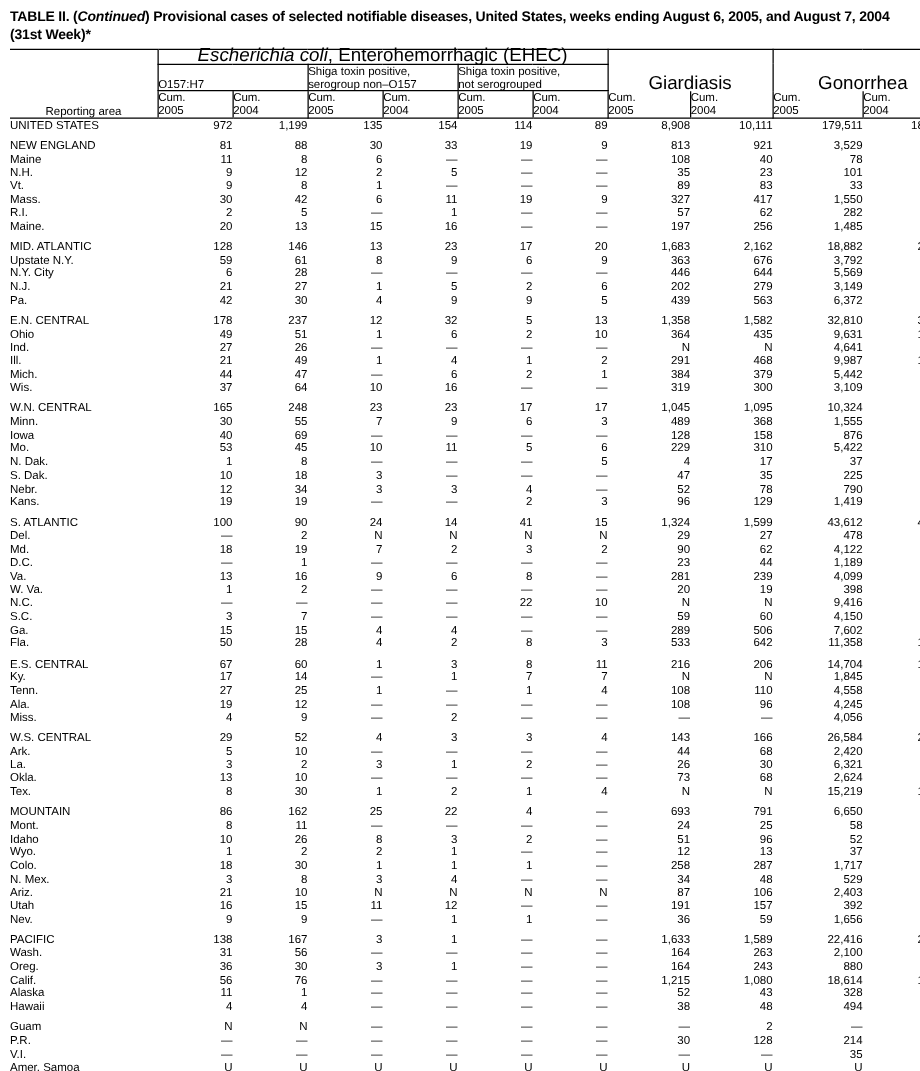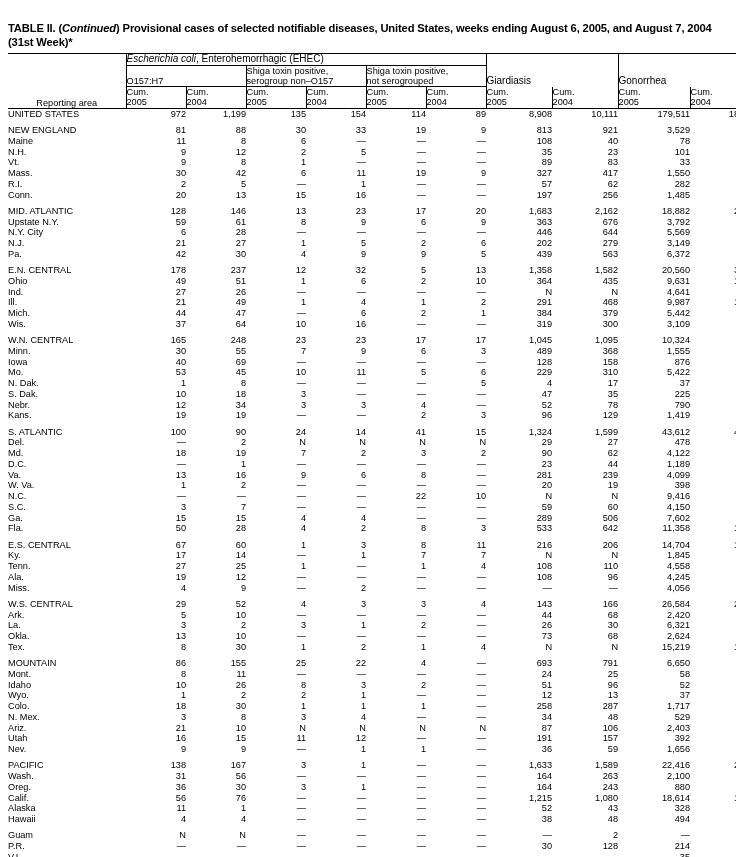--- a/index.html
+++ b/index.html
@@ -2,36 +2,36 @@
 <html><head>
 <meta charset="utf-8">
 <style>
   html,body{margin:0;padding:0;background:#fff;}
   body{
     width:736px;height:857px;
     font-family:"Liberation Sans","DejaVu Sans",sans-serif;
     color:#000;
     -webkit-font-smoothing:antialiased;
   }
-  .page{width:736px;height:857px;position:relative;box-sizing:border-box;padding:20px 6px 0 6px;}
+  .page{width:736px;height:857px;position:relative;box-sizing:border-box;padding:6px 6px 0 6px;}
 
   
   .title{
     font-size:11.2px;font-weight:bold;line-height:13.5px;
     letter-spacing:-0.15px;margin:2px 0 4px 2px;
   }
   .title i{font-style:italic;}
 
   
   table.tbl{border-collapse:collapse;width:724px;margin-left:2px;table-layout:fixed;}
   table.tbl td,table.tbl th{padding:0;margin:0;vertical-align:bottom;}
 
   
   .hgrp{
-    font-size:10px;font-weight:normal;text-align:left;line-height:10.6px;
+    font-size:15px;font-weight:normal;text-align:center;line-height:10.6px;
     padding:2px 2px 2px 2px;
   }
   .hgrp i{font-style:italic;}
   .hsub{
     font-size:9.2px;text-align:left;line-height:10.3px;padding:2px 2px 2.5px 2px;
   }
   .hra{
     font-size:9.2px;text-align:center;padding-left:2px;padding-bottom:2.5px;vertical-align:bottom;
   }
 
@@ -232,21 +232,21 @@
           <td class="num">—</td>
           <td class="num">1</td>
           <td class="num">—</td>
           <td class="num">—</td>
           <td class="num">57</td>
           <td class="num">62</td>
           <td class="num">282</td>
           <td class="num">515</td>
         </tr>
         <tr class="drow">
-          <td class="area">Conn.</td>
+          <td class="area">Maine.</td>
           <td class="num">20</td>
           <td class="num">13</td>
           <td class="num">15</td>
           <td class="num">16</td>
           <td class="num">—</td>
           <td class="num">—</td>
           <td class="num">197</td>
           <td class="num">256</td>
           <td class="num">1,485</td>
           <td class="num">1,558</td>
@@ -325,21 +325,21 @@
         <tr class="drow">
           <td class="area">E.N. CENTRAL</td>
           <td class="num">178</td>
           <td class="num">237</td>
           <td class="num">12</td>
           <td class="num">32</td>
           <td class="num">5</td>
           <td class="num">13</td>
           <td class="num">1,358</td>
           <td class="num">1,582</td>
-          <td class="num">20,560</td>
+          <td class="num">32,810</td>
           <td class="num">39,057</td>
         </tr>
         <tr class="drow">
           <td class="area">Ohio</td>
           <td class="num">49</td>
           <td class="num">51</td>
           <td class="num">1</td>
           <td class="num">6</td>
           <td class="num">2</td>
           <td class="num">10</td>
@@ -775,21 +775,21 @@
           <td class="num">N</td>
           <td class="num">15,219</td>
           <td class="num">14,270</td>
         </tr>
         <tr class="gap">
           <td colspan="11"></td>
         </tr>
         <tr class="drow">
           <td class="area">MOUNTAIN</td>
           <td class="num">86</td>
-          <td class="num">155</td>
+          <td class="num">162</td>
           <td class="num">25</td>
           <td class="num">22</td>
           <td class="num">4</td>
           <td class="num">—</td>
           <td class="num">693</td>
           <td class="num">791</td>
           <td class="num">6,650</td>
           <td class="num">6,442</td>
         </tr>
         <tr class="drow">

